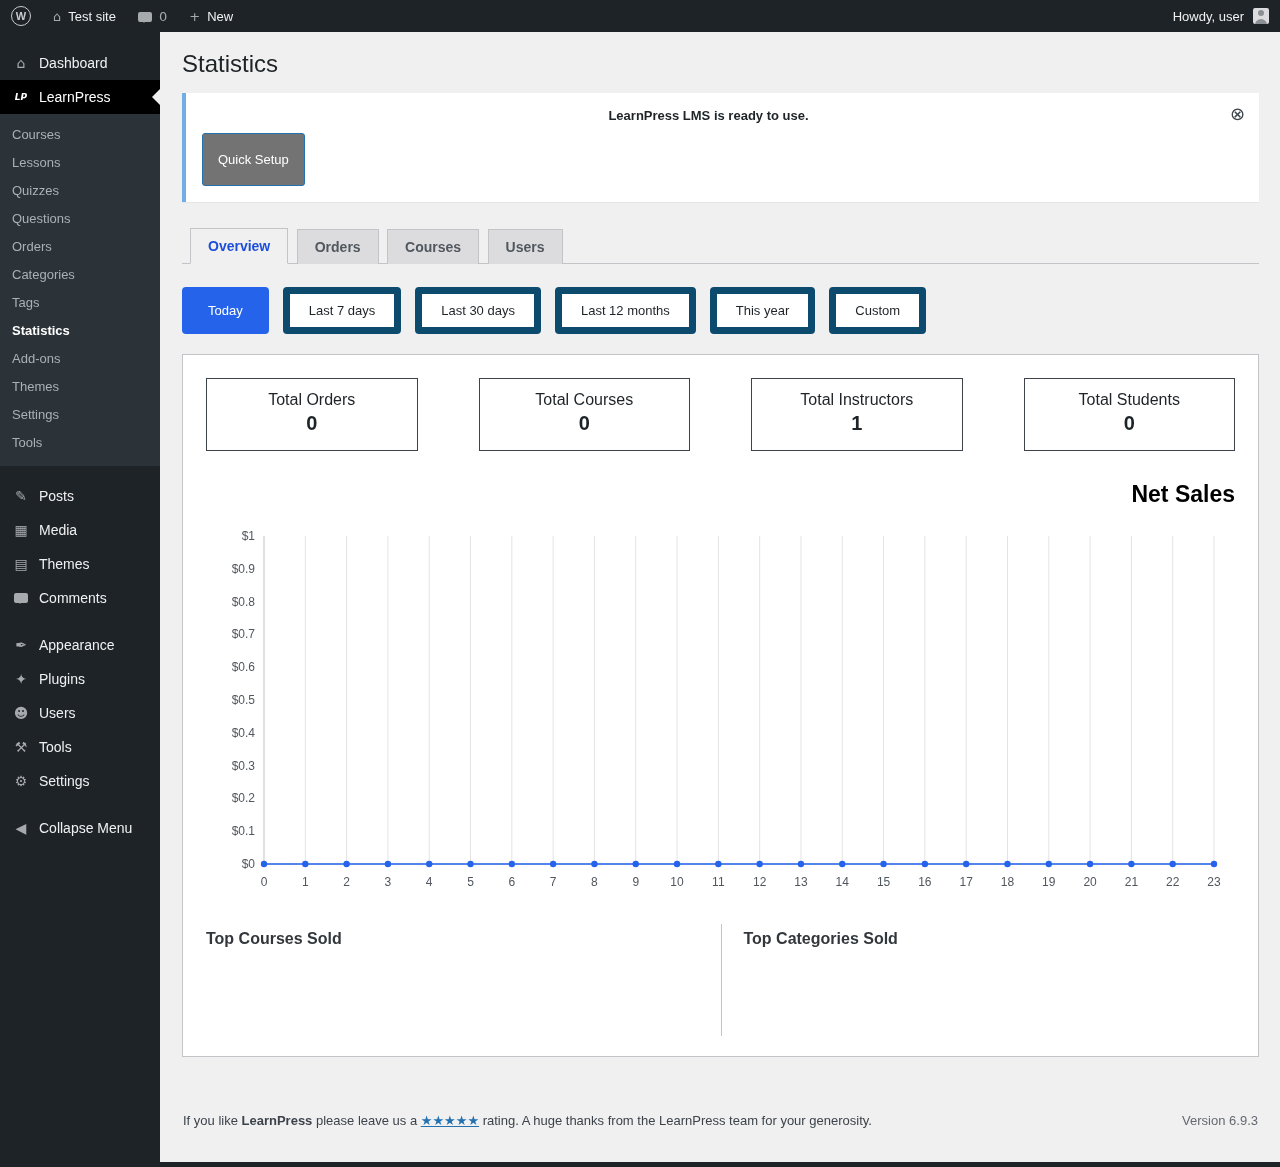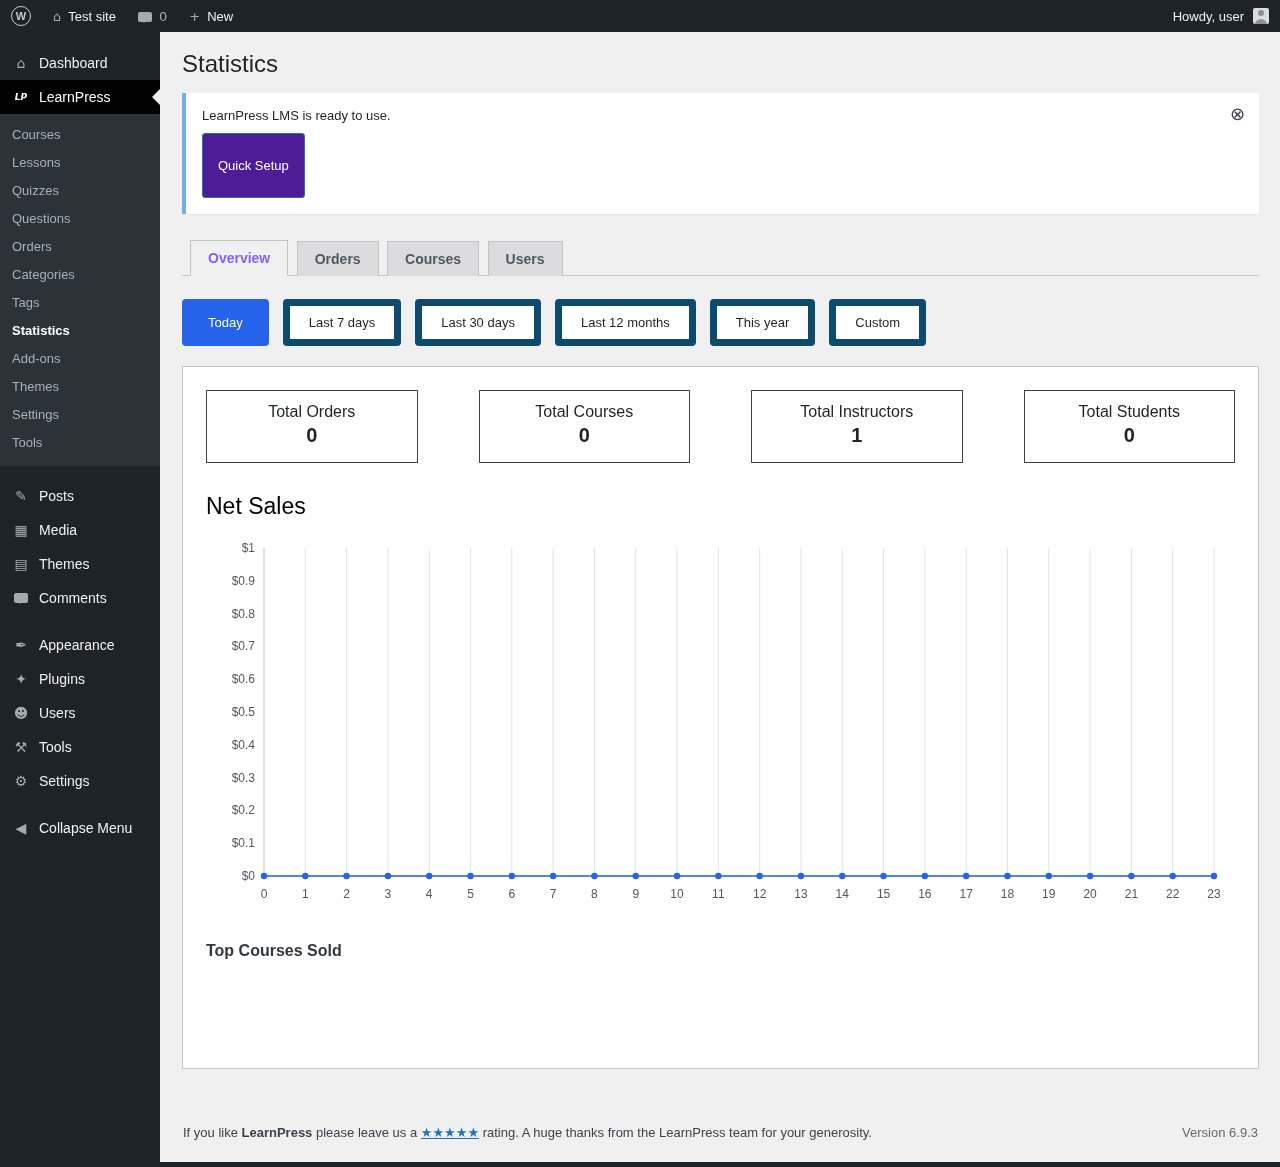--- a/index.html
+++ b/index.html
@@ -48,46 +48,46 @@
   .submenu-item.current { color: #fff; font-weight: 700; }
   .menu-gap { height: 13px; }
 
   
   #main { margin-left: 160px; padding: 50px 21px 0 22px; position: relative; }
   .page-title { font-size: 24px; font-weight: 400; margin: 0 0 15px; color: #1d2327; }
 
   .notice { background: #fff; border-left: 4px solid #72aee6;
     box-shadow: 0 1px 1px rgba(0,0,0,.04); padding: 15px 44px 16px 16px;
     position: relative; margin-bottom: 26px; }
-  .notice-msg { font-weight: 400; font-size: 13px; margin: 0 0 10px; }
-  .btn-primary { background: #4c1d95; border: 1px solid #2271b1; color: #fff;
-    padding: 24px 15px; border-radius: 3px; font-size: 13px; cursor: pointer; font-family: inherit; }
+  .notice-msg { font-weight: 700; font-size: 13px; margin: 0 0 10px; text-align: center; }
+  .btn-primary { background: #737373; border: 1px solid #2271b1; color: #fff;
+    padding: 18px 15px; border-radius: 3px; font-size: 13px; cursor: pointer; font-family: inherit; }
   .notice-dismiss { position: absolute; top: 10px; right: 12px; background: none; border: none;
     color: #3c434a; font-size: 18px; cursor: pointer; line-height: 1; padding: 2px;
     font-family: "DejaVu Sans", sans-serif; }
 
   .tabs { border-bottom: 1px solid #c3c4c7; padding: 0 0 0 8px; margin-bottom: 23px; }
   .nav-tab { display: inline-block; vertical-align: bottom; background: #dcdcde;
     border: 1px solid #c3c4c7; border-bottom: none; margin: 0 4px -1px 0;
     padding: 9px 17px; font-size: 14px; font-weight: 600; color: #50575e; cursor: pointer; }
-  .nav-tab.active { background: #f0f0f1; color: #8b5cf6; border-bottom: 1px solid #f0f0f1; }
+  .nav-tab.active { background: #f0f0f1; color: #1d4ed8; border-bottom: 1px solid #f0f0f1; }
 
   .filters { display: flex; gap: 14px; margin-bottom: 20px; }
   .filter-btn { background: #fff; border: 7px solid #0c4a6e; color: #1d2327;
     padding: 9px 19px; border-radius: 4px; font-size: 13px; cursor: pointer; font-family: inherit; }
   .filter-btn.active { background: #2563eb; border-color: #2563eb; color: #fff; }
 
   .card { background: #fff; border: 1px solid #c3c4c7; padding: 23px 23px 20px; }
   .stats-grid { display: grid; grid-template-columns: repeat(4, 1fr);
     column-gap: 61px; row-gap: 13px; }
   .stat-box { border: 1px solid #3c434a; text-align: center; padding: 12px 6px 15px; }
   .stat-label { font-size: 16px; color: #1d2327; }
   .stat-value { font-size: 20px; font-weight: 700; margin-top: 3px; }
 
-  .chart-title { text-align: left; font-size: 23px; font-weight: 400; margin: 30px 0 18px; color: #000; }
+  .chart-title { text-align: right; font-size: 23px; font-weight: 700; margin: 30px 0 18px; color: #000; }
   #chart-svg { display: block; margin: 0 auto; }
 
   .two-cols { display: flex; margin-top: 26px; min-height: 112px; }
   .col { flex: 1 1 50%; }
   .col.right { border-left: 1px solid #c3c4c7; padding-left: 22px; }
   .col h2 { font-size: 16px; font-weight: 700; color: #32373c; margin: 6px 0; }
 
   .footer-row { display: flex; justify-content: space-between; align-items: flex-start;
     padding: 56px 1px 0; font-size: 13px; color: #3c434a; }
   .stars-link { color: #2271b1; text-decoration: underline; cursor: pointer;
@@ -325,20 +325,23 @@
         <circle cx="874.0869565217391" cy="338" r="3.2" fill="#2563eb"></circle>
         <circle cx="915.391304347826" cy="338" r="3.2" fill="#2563eb"></circle>
         <circle cx="956.6956521739131" cy="338" r="3.2" fill="#2563eb"></circle>
         <circle cx="998" cy="338" r="3.2" fill="#2563eb"></circle>
       </svg>
 
     <div class="two-cols">
       <div class="col">
         <h2>Top Courses Sold</h2>
       </div>
+      <div class="col right">
+        <h2>Top Categories Sold</h2>
+      </div>
     </div>
   </div>
 
   <div class="footer-row">
     <div>
       <span>If you like </span><b>LearnPress</b><span> please leave us a </span><a class="stars-link">★★★★★</a><span> rating. A huge thanks from the LearnPress team for your generosity.</span>
     </div>
     <div class="version">Version 6.9.3</div>
   </div>
 </div>

